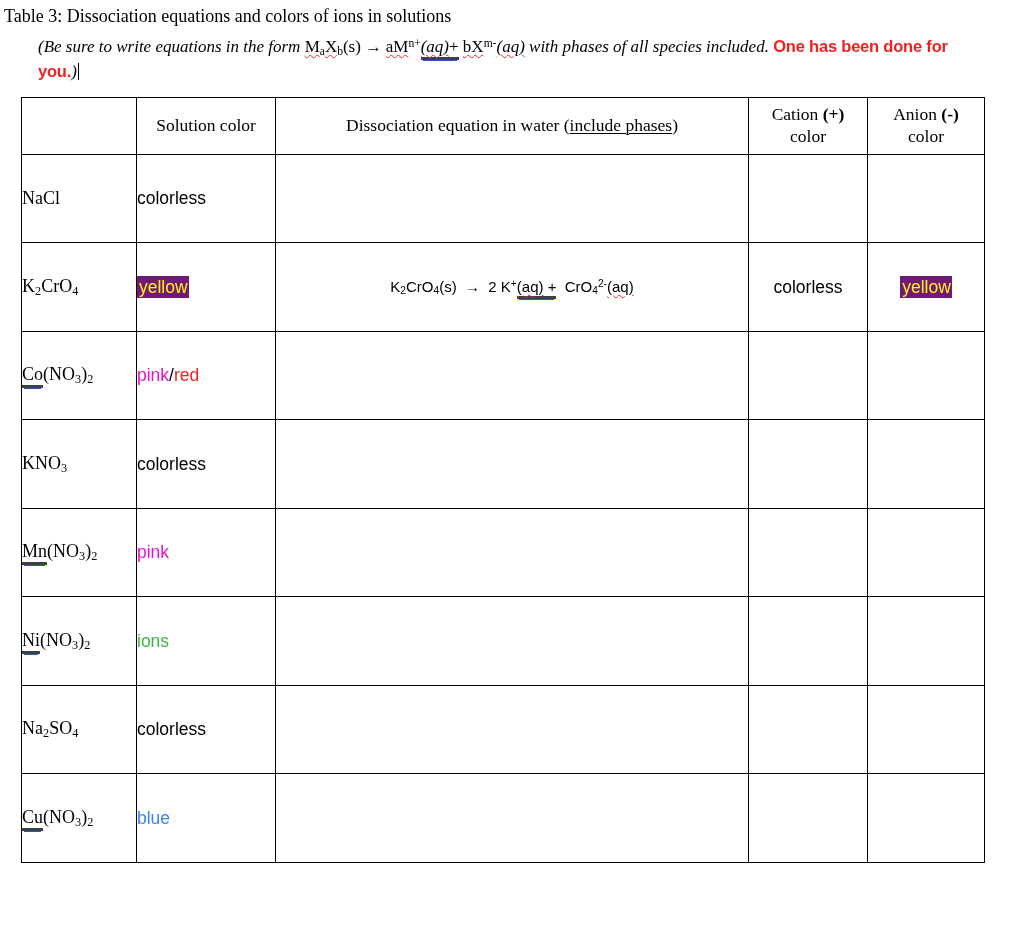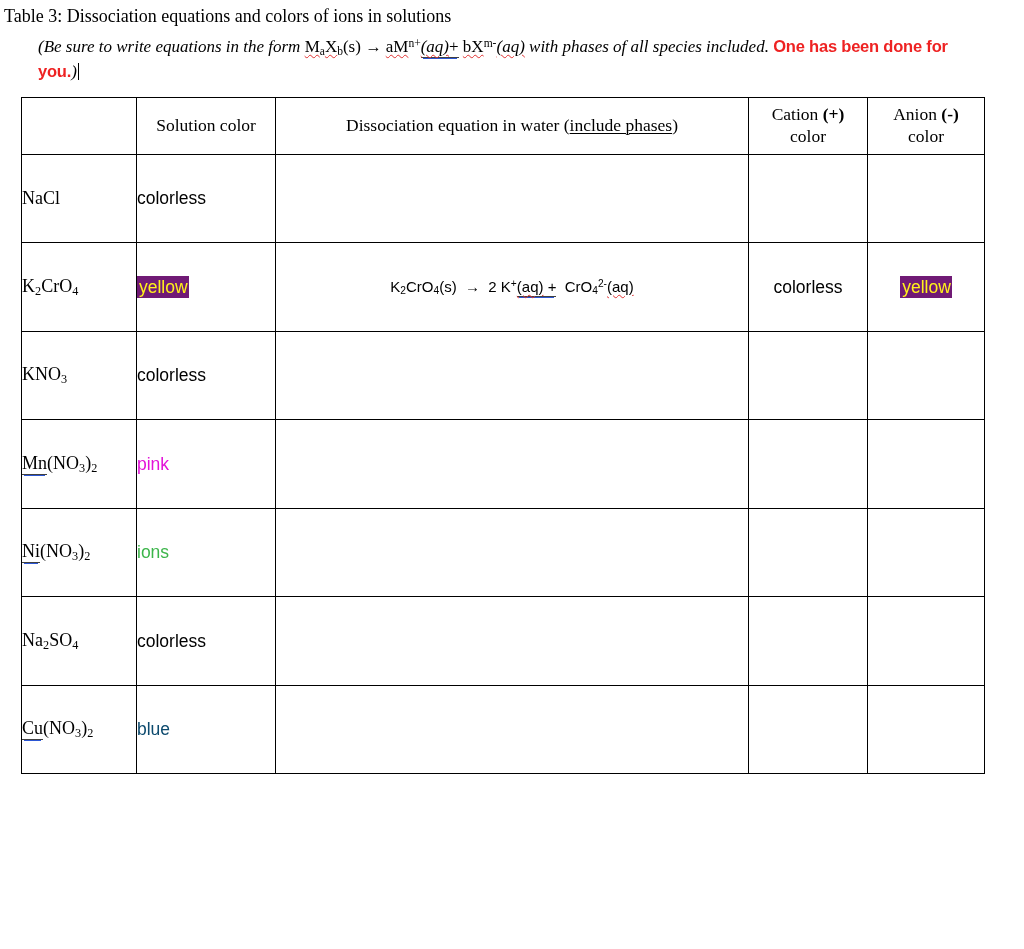--- a/index.html
+++ b/index.html
@@ -52,21 +52,21 @@
     margin-left: 1px;
   }
 
   
   .sq-red {
     text-decoration: underline wavy #E03030;
     text-decoration-thickness: 1px;
     text-underline-offset: 2px;
   }
   .gram-blue {
-    border-bottom: 1px solid #404040;
+    border-bottom: 3px solid #404040;
     box-shadow: 0 3px 0 -2px #2b56d4;
     padding-bottom: 1px;
   }
   .uline { text-decoration: underline; text-decoration-thickness:1px; text-underline-offset: 2px;}
 
   sub { font-size: 0.68em; vertical-align: -0.22em; }
   sup { font-size: 0.68em; vertical-align: 0.45em; }
 
   
   .tbl-wrap { padding: 12px 0 0 21px; }
@@ -162,20 +162,27 @@
     </tr>
 
     <tr>
       <td class="formula"><span>K</span><sub>2</sub><span>CrO</span><sub>4</sub></td>
       <td class="ans"><span class="hl-black">yellow</span></td>
       <td class="eqn"><span>K</span><sub>2</sub><span>CrO</span><sub>4</sub><span>(s)</span>&nbsp; <span>→</span>&nbsp; <span>2</span> <span>K</span><sup>+</sup><span class="gram-blue"><span class="sq-red">(aq)</span>&nbsp;<span>+</span></span>&nbsp; <span>CrO</span><sub>4</sub><sup>2-</sup><span class="sq-red">(aq)</span></td>
       <td class="ans center"><span>colorless</span></td>
       <td class="ans center"><span class="hl-black">yellow</span></td>
     </tr>
 
+    <tr>
+      <td class="formula"><span class="gram-blue">Co</span><span>(NO</span><sub>3</sub><span>)</span><sub>2</sub></td>
+      <td class="ans"><span style="color:#E312D9">pink</span><span>/</span><span style="color:#EE2222">red</span></td>
+      <td></td>
+      <td></td>
+      <td></td>
+    </tr>
 
     <tr>
       <td class="formula"><span>KNO</span><sub>3</sub></td>
       <td class="ans"><span>colorless</span></td>
       <td></td>
       <td></td>
       <td></td>
     </tr>
 
     <tr>
@@ -197,21 +204,21 @@
     <tr>
       <td class="formula"><span>Na</span><sub>2</sub><span>SO</span><sub>4</sub></td>
       <td class="ans"><span>colorless</span></td>
       <td></td>
       <td></td>
       <td></td>
     </tr>
 
     <tr>
       <td class="formula"><span class="gram-blue">Cu</span><span>(NO</span><sub>3</sub><span>)</span><sub>2</sub></td>
-      <td class="ans"><span style="color:#0c4a6e">blue</span></td>
+      <td class="ans"><span style="color:#3b82f6">blue</span></td>
       <td></td>
       <td></td>
       <td></td>
     </tr>
 
 
   </tbody>
 </table>
 </div>
 

